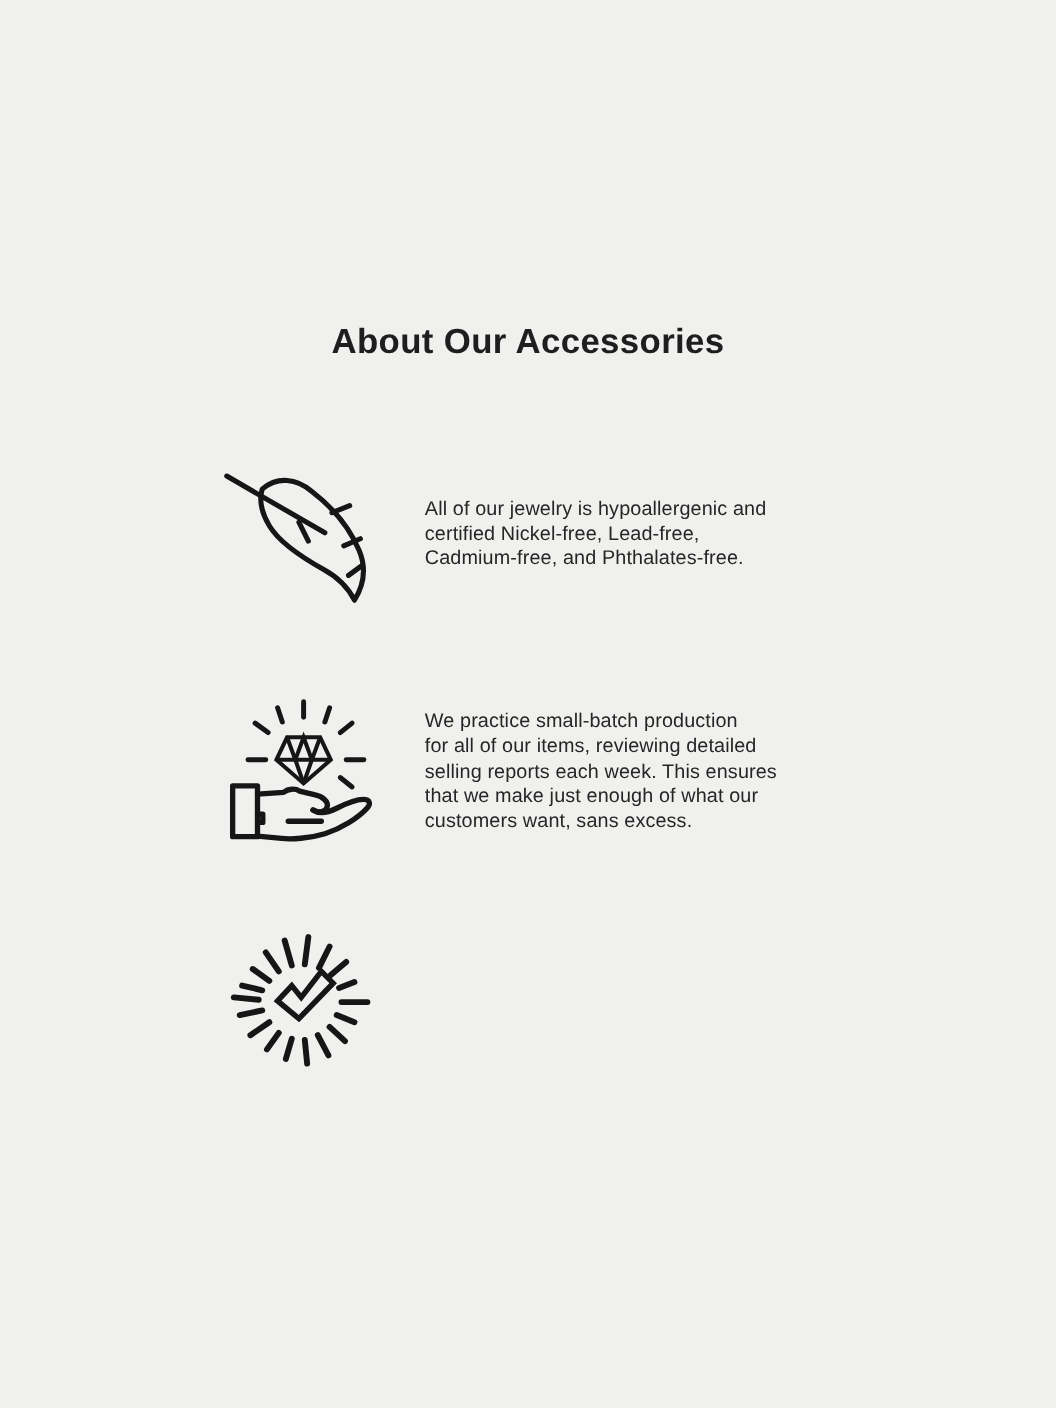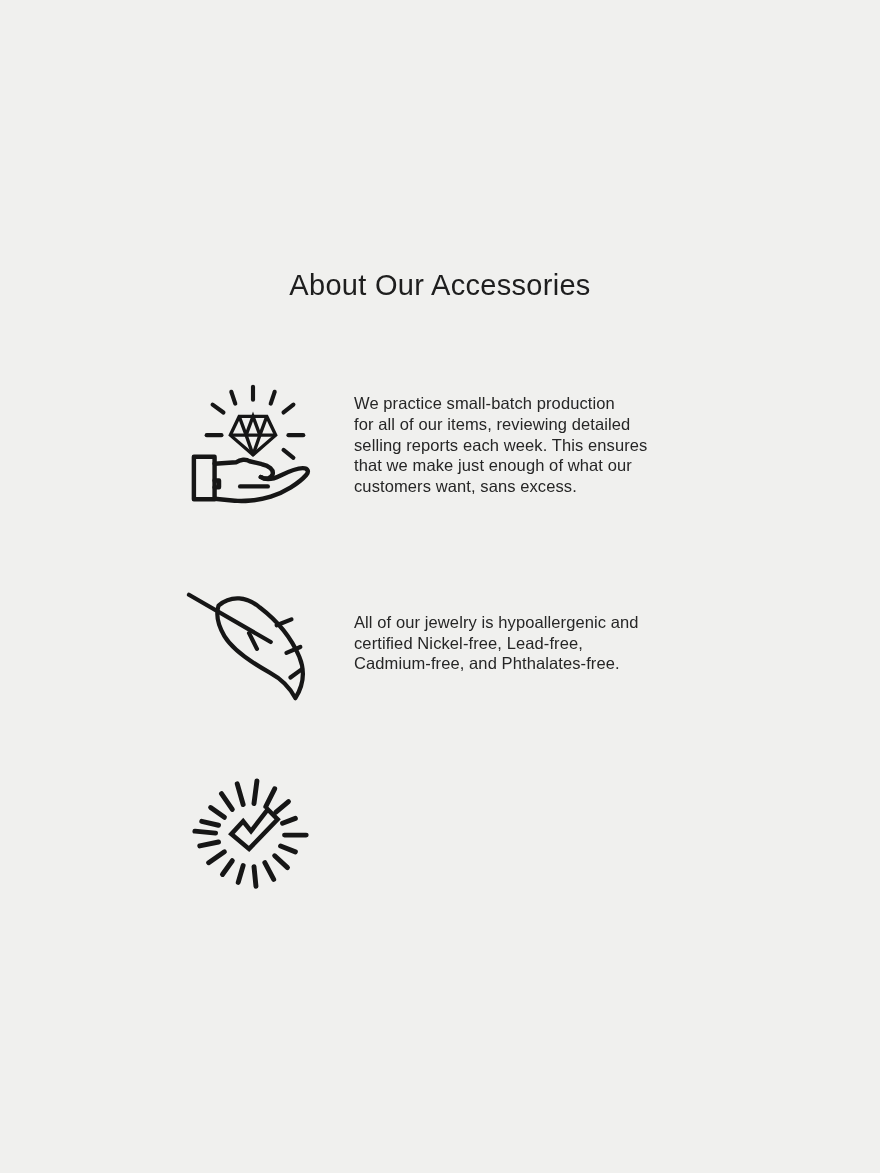--- a/index.html
+++ b/index.html
@@ -19,21 +19,21 @@
     width: 880px;
     height: 1173px;
     background: var(--background);
     overflow: hidden;
   }
   .section-title {
     margin: 0;
     padding-top: 268px;
     text-align: center;
     font-size: 29px;
-    font-weight: 400;
+    font-weight: 700;
     letter-spacing: 0.3px;
     line-height: 34px;
     color: var(--heading-color);
   }
   .features {
     margin-top: 76px;
     padding-left: 186px;
   }
   .feature-row {
     display: flex;
@@ -58,20 +58,38 @@
   }
 </style>
 </head>
 <body>
 
 <div class="page">
 
   <h2 class="section-title">About Our Accessories</h2>
 
   <div class="features">
+
+    <div class="feature-row">
+      <div class="feature-icon">
+        <svg viewBox="0 0 136 136" fill="none" stroke="currentColor">
+          <g stroke-width="4.3" stroke-linecap="round" stroke-linejoin="round">
+            <path d="M33,30 C46,19 62,21 75,32 C92,45 107,63 115,82 C120,94 121,108 111,124 C105,112 96,104 85,98 C67,88 48,76 39,61 C33,51 30,40 33,30 Z"></path>
+            <line x1="3" y1="19" x2="86" y2="67"></line>
+            <line x1="92" y1="50" x2="107" y2="44"></line>
+            <line x1="102" y1="78" x2="116" y2="72"></line>
+            <line x1="106" y1="103" x2="117" y2="95"></line>
+            <line x1="64" y1="58" x2="72" y2="74"></line>
+          </g>
+        </svg>
+      </div>
+      <div class="feature-text">All of our jewelry is hypoallergenic and
+certified Nickel-free, Lead-free,
+Cadmium-free, and Phthalates-free.</div>
+    </div>
 
     <div class="feature-row">
       <div class="feature-icon">
         <svg viewBox="0 0 136 136" fill="none" stroke="currentColor">
 
           <g stroke-width="4.2" stroke-linecap="round">
             <line x1="21" y1="58" x2="36" y2="58"></line>
             <line x1="27" y1="27" x2="38" y2="35"></line>
             <line x1="46" y1="14" x2="50" y2="26"></line>
             <line x1="68" y1="9" x2="68" y2="22"></line>
@@ -101,38 +119,20 @@
       <div class="feature-text">We practice small-batch production
 for all of our items, reviewing detailed
 selling reports each week. This ensures
 that we make just enough of what our
 customers want, sans excess.</div>
     </div>
 
     <div class="feature-row">
       <div class="feature-icon">
         <svg viewBox="0 0 136 136" fill="none" stroke="currentColor">
-          <g stroke-width="4.3" stroke-linecap="round" stroke-linejoin="round">
-            <path d="M33,30 C46,19 62,21 75,32 C92,45 107,63 115,82 C120,94 121,108 111,124 C105,112 96,104 85,98 C67,88 48,76 39,61 C33,51 30,40 33,30 Z"></path>
-            <line x1="3" y1="19" x2="86" y2="67"></line>
-            <line x1="92" y1="50" x2="107" y2="44"></line>
-            <line x1="102" y1="78" x2="116" y2="72"></line>
-            <line x1="106" y1="103" x2="117" y2="95"></line>
-            <line x1="64" y1="58" x2="72" y2="74"></line>
-          </g>
-        </svg>
-      </div>
-      <div class="feature-text">All of our jewelry is hypoallergenic and
-certified Nickel-free, Lead-free,
-Cadmium-free, and Phthalates-free.</div>
-    </div>
-
-    <div class="feature-row">
-      <div class="feature-icon">
-        <svg viewBox="0 0 136 136" fill="none" stroke="currentColor">
 
           <g stroke-width="5" stroke-linecap="round">
             <line x1="100" y1="62" x2="122" y2="62"></line>
             <line x1="96" y1="73" x2="111" y2="79"></line>
             <line x1="90" y1="83" x2="103" y2="95"></line>
             <line x1="80" y1="90" x2="89" y2="107"></line>
             <line x1="69" y1="94" x2="71" y2="114"></line>
             <line x1="58" y1="93" x2="53" y2="110"></line>
             <line x1="47" y1="88" x2="37" y2="102"></line>
             <line x1="39" y1="79" x2="23" y2="90"></line>

